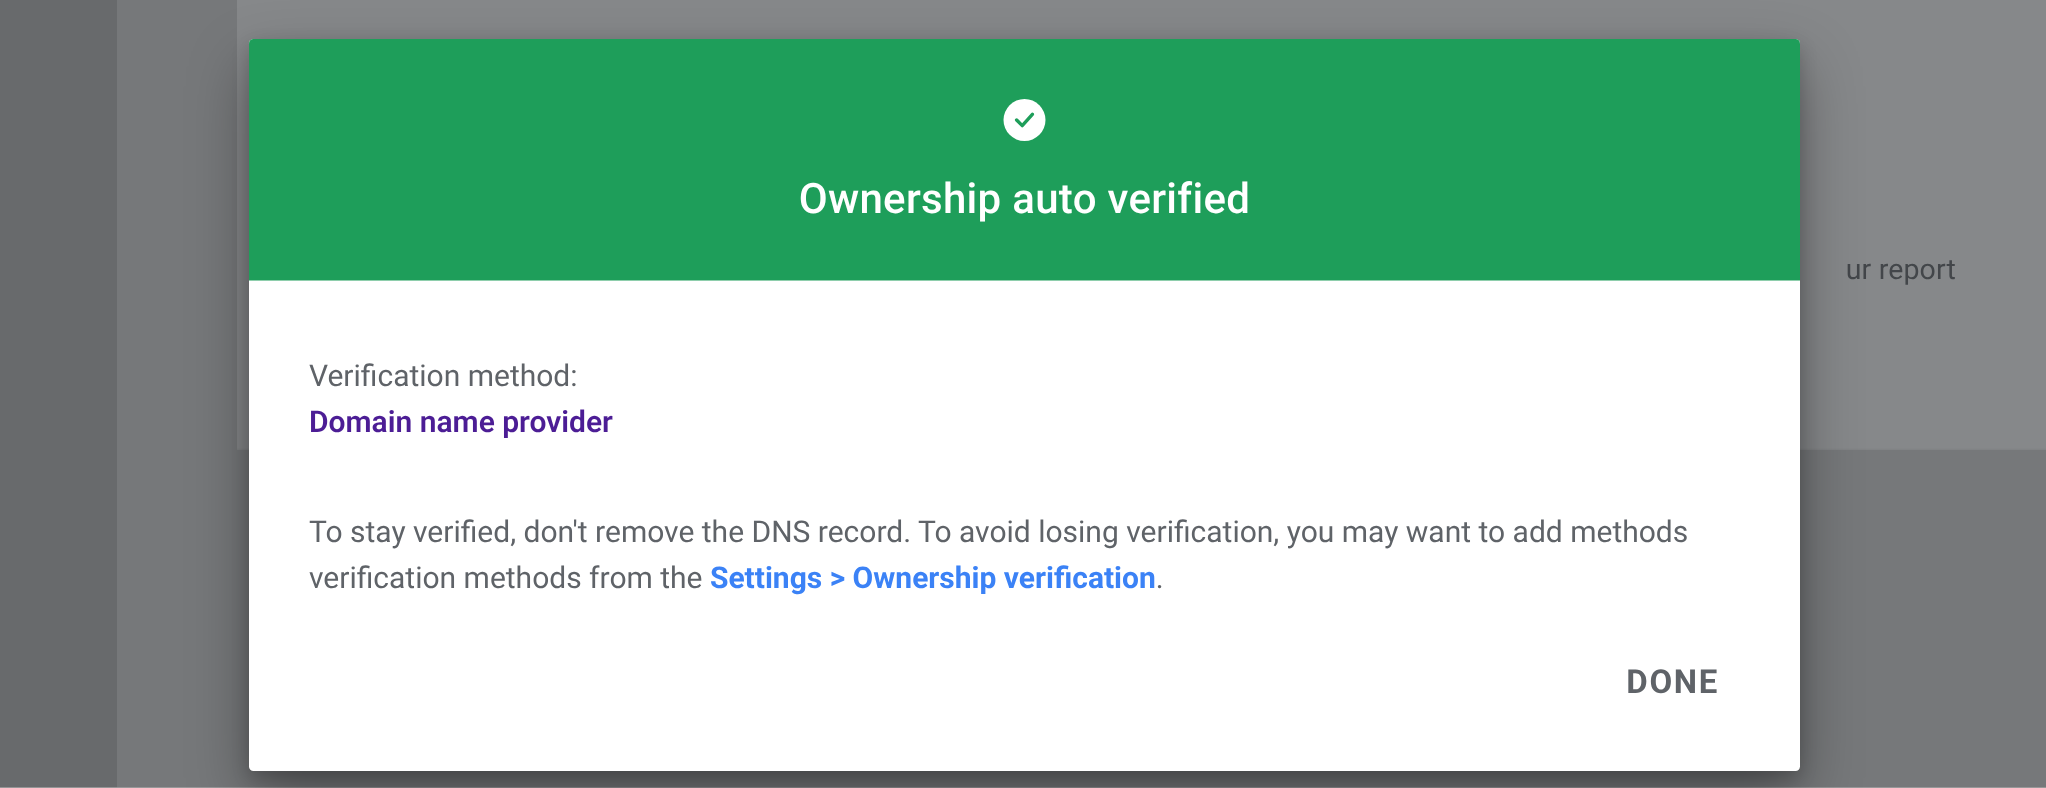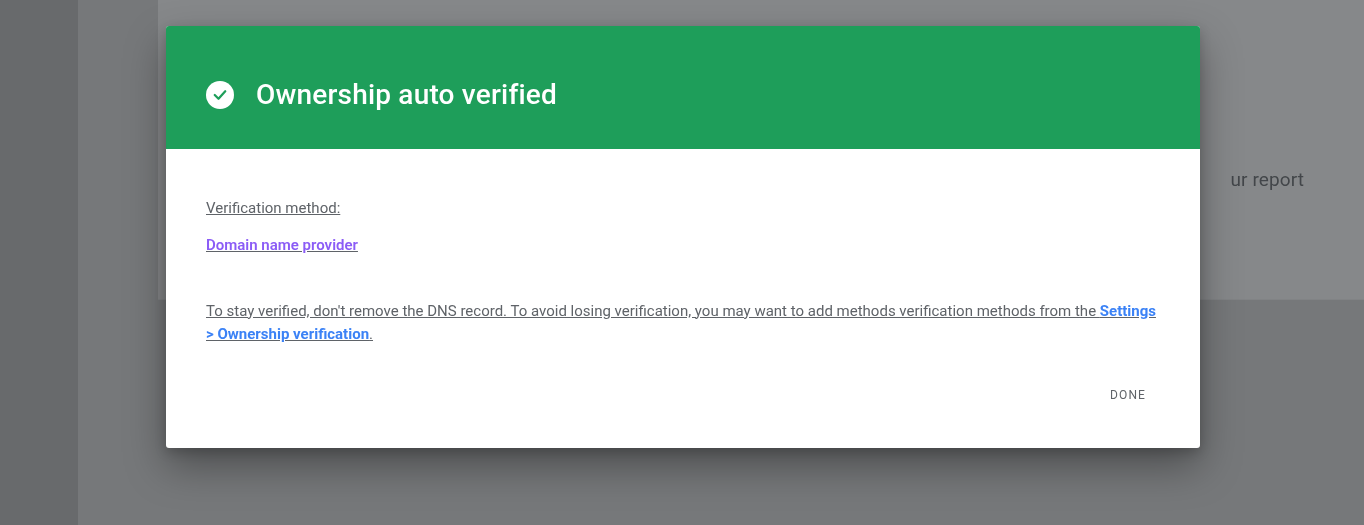--- a/index.html
+++ b/index.html
@@ -59,22 +59,23 @@
     border-radius: 3px;
     box-shadow: 0 18px 40px rgba(0,0,0,0.35), 0 4px 12px rgba(0,0,0,0.18);
     overflow: hidden;
   }
 
   .dialog-header {
     background: #1e9e5a;
     color: #ffffff;
     display: flex;
     align-items: center;
-    padding: 52px 40px 38px 40px;
+    padding: 40px 40px 38px 40px;
     gap: 22px;
+    flex-direction: column;
   }
   .check-badge {
     width: 28px;
     height: 28px;
     border-radius: 50%;
     background: #ffffff;
     display: flex;
     align-items: center;
     justify-content: center;
     flex: 0 0 auto;
@@ -90,54 +91,53 @@
   }
   .dialog-title {
     font-size: 28px;
     font-weight: 500;
     letter-spacing: 0.2px;
   }
 
   .dialog-body {
     padding: 48px 40px 10px 40px;
     color: #5f6368;
-    font-size: 15px;
+    font-size: 20px;
     line-height: 1.55;
-    text-decoration: underline;
   }
   .method-label {
     color: #5f6368;
     font-weight: 400;
   }
   .method-value {
-    color: #8b5cf6;
+    color: #4c1d95;
     font-weight: 600;
-    margin-top: 14px;
+    margin-top: 0;
   }
   .body-paragraph {
     margin-top: 42px;
     color: #5f6368;
   }
   .body-paragraph b {
     color: #3b82f6;
     font-weight: 700;
   }
 
   .dialog-actions {
     display: flex;
     justify-content: flex-end;
     gap: 40px;
     padding: 26px 50px 40px 40px;
   }
   .flat-btn {
     background: none;
     border: none;
     font: inherit;
-    font-size: 12px;
-    font-weight: 400;
+    font-size: 22px;
+    font-weight: 700;
     letter-spacing: 1.1px;
     color: #5f6368;
     cursor: pointer;
     padding: 6px 4px;
     text-transform: uppercase;
   }
   .flat-btn.primary {
     color: #3c4043;
   }
 </style>

